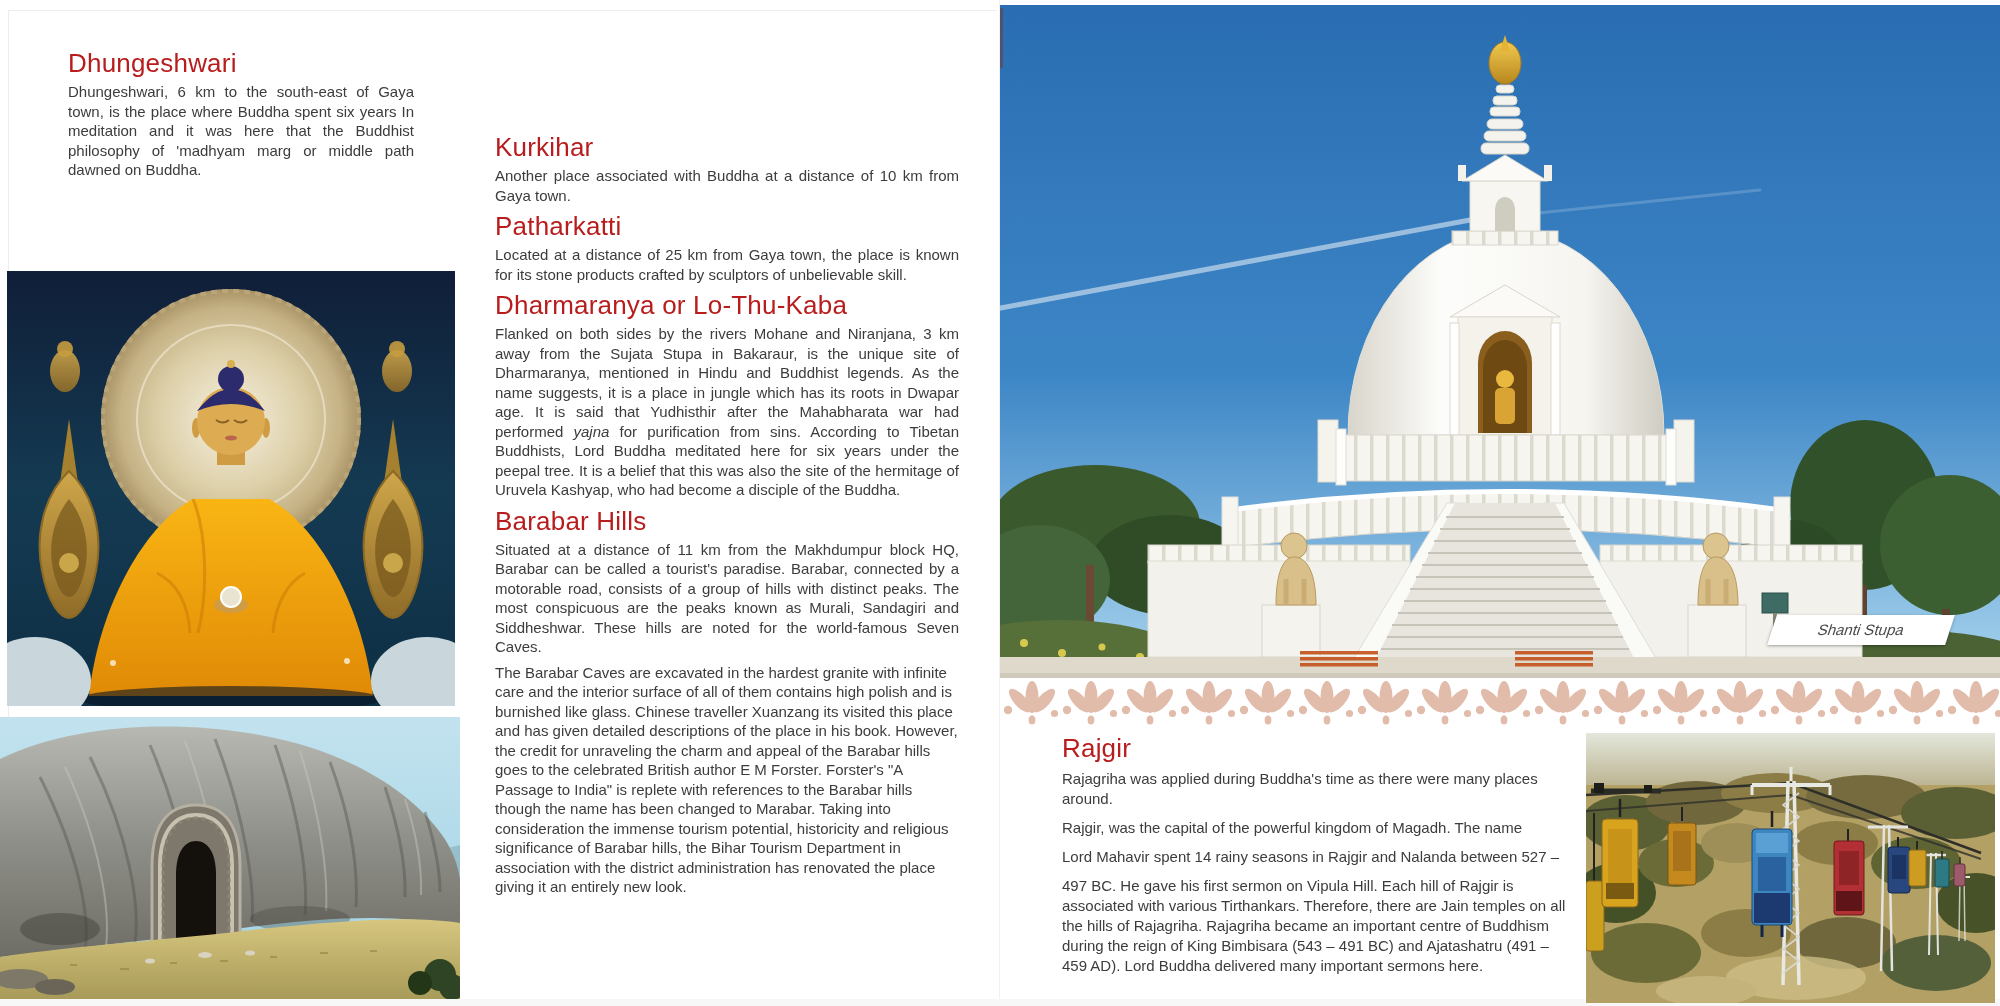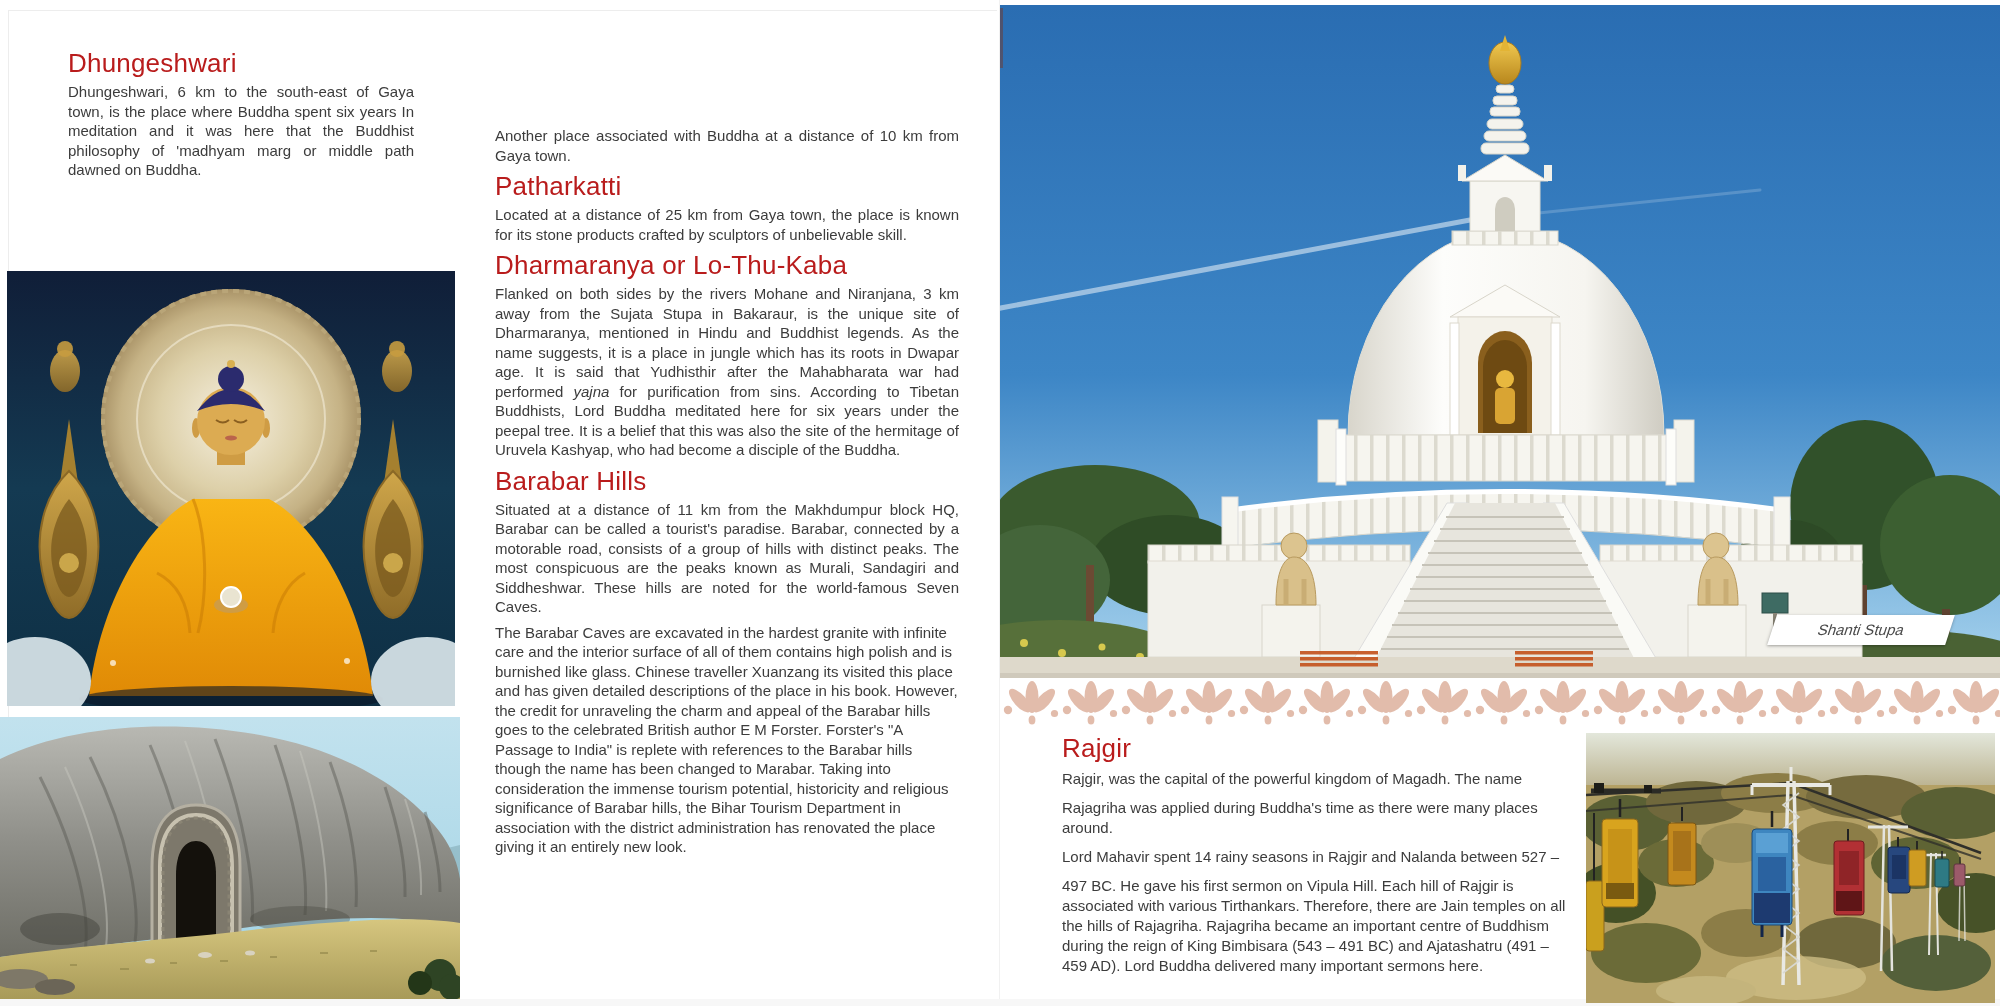--- a/index.html
+++ b/index.html
@@ -161,20 +161,21 @@
       <ellipse cx="250" cy="236" rx="5" ry="2.5" fill="#d8d2c0"></ellipse>
       <ellipse cx="20" cy="262" rx="28" ry="10" fill="#7e7868"></ellipse>
       <ellipse cx="55" cy="270" rx="20" ry="8" fill="#6b6557"></ellipse>
       <circle cx="440" cy="258" r="16" fill="#2e4424"></circle>
       <circle cx="420" cy="266" r="12" fill="#233618"></circle>
       <circle cx="452" cy="270" r="13" fill="#2e4424"></circle>
     </svg>
   </figure>
 
   <div class="colB">
+    <h2 class="sec">Kurkihar</h2>
     <p class="body just">Another place associated with Buddha at a distance of 10 km from Gaya town.</p>
 
     <h2 class="sec">Patharkatti</h2>
     <p class="body just">Located at a distance of 25 km from Gaya town, the place is known for its stone products crafted by sculptors of unbelievable skill.</p>
 
     <h2 class="sec">Dharmaranya or Lo-Thu-Kaba</h2>
     <p class="body just"><span>Flanked on both sides by the rivers Mohane and Niranjana, 3 km away from the Sujata Stupa in Bakaraur, is the unique site of Dharmaranya, mentioned in Hindu and Buddhist legends. As the name suggests, it is a place in jungle which has its roots in Dwapar age. It is said that Yudhisthir after the Mahabharata war had performed </span><span class="it">yajna</span><span> for purification from sins. According to Tibetan Buddhists, Lord Buddha meditated here for six years under the peepal tree. It is a belief that this was also the site of the hermitage of Uruvela Kashyap, who had become a disciple of the Buddha.</span></p>
 
     <h2 class="sec">Barabar Hills</h2>
     <p class="body just">Situated at a distance of 11 km from the Makhdumpur block HQ, Barabar can be called a tourist's paradise. Barabar, connected by a motorable road, consists of a group of hills with distinct peaks. The most conspicuous are the peaks known as Murali, Sandagiri and Siddheshwar. These hills are noted for the world-famous Seven Caves.</p>
@@ -312,22 +313,22 @@
           </g>
         </pattern>
       </defs>
       <rect width="998" height="46" fill="url(#lotusP)"></rect>
     </svg>
   </div>
 
   <div class="rajgir">
     <div class="rajgir-text">
       <h2 class="sec">Rajgir</h2>
+      <p class="body narrow">Rajagriha was applied during Buddha's time as there were many places around.</p>
       <p class="body just">Rajgir, was the capital of the powerful kingdom of Magadh. The name</p>
-      <p class="body narrow">Rajagriha was applied during Buddha's time as there were many places around.</p>
       <p class="body">Lord Mahavir spent 14 rainy seasons in Rajgir and Nalanda between 527 –</p>
       <p class="body">497 BC. He gave his first sermon on Vipula Hill. Each hill of Rajgir is associated with various Tirthankars. Therefore, there are Jain temples on all the hills of Rajagriha. Rajagriha became an important centre of Buddhism during the reign of King Bimbisara (543 – 491 BC) and Ajatashatru (491 – 459 AD). Lord Buddha delivered many important sermons here.</p>
     </div>
 
     <figure class="ropeway-fig" style="position:relative;">
       <svg width="409" height="270" viewBox="0 0 409 270">
         <defs>
           <linearGradient id="rsky" x1="0" y1="0" x2="0" y2="1">
             <stop offset="0" stop-color="#e3e7db"></stop>
               <stop offset="1" stop-color="#bdb593"></stop>

